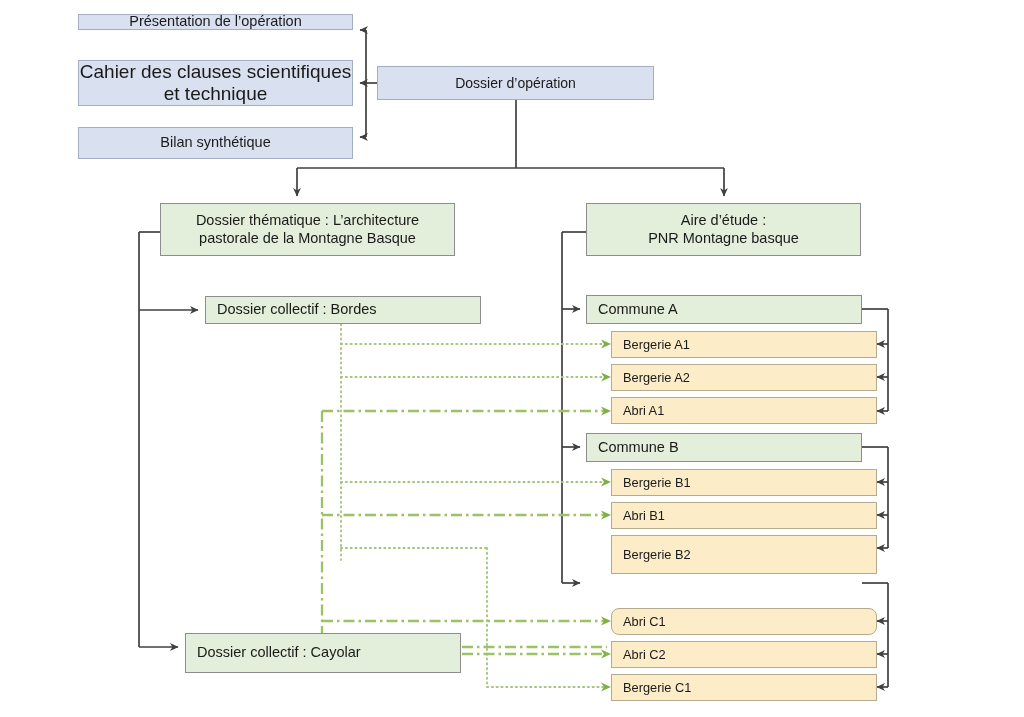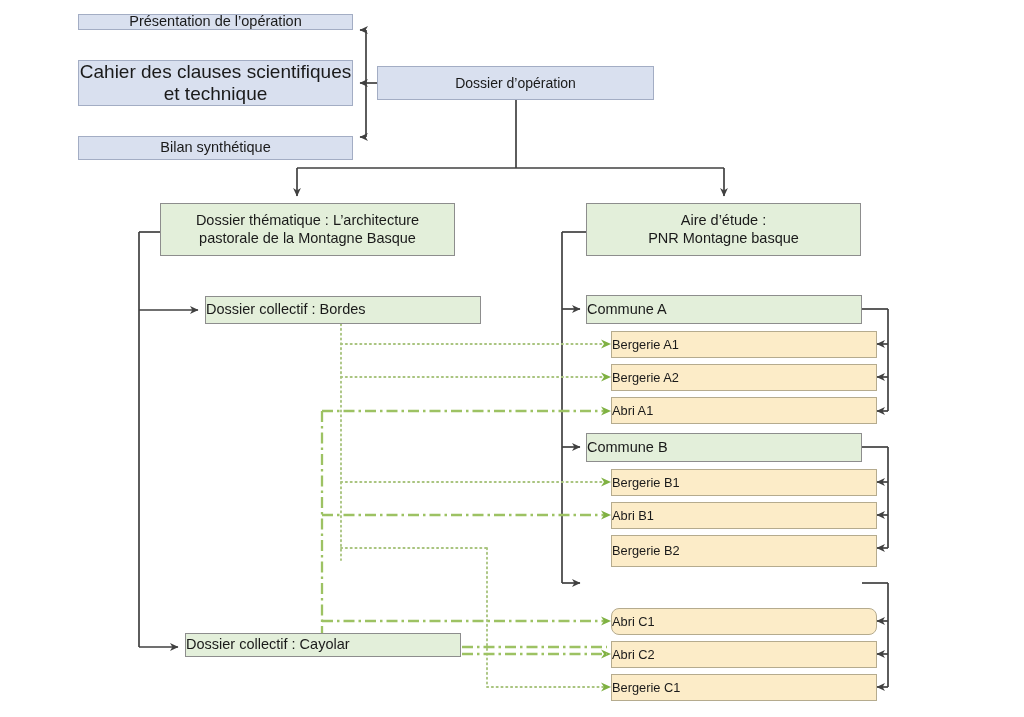--- a/index.html
+++ b/index.html
@@ -47,20 +47,21 @@
     background: #fcecc8;
     border-color: #b5ab8e;
   }
   .node.center {
     justify-content: center;
     text-align: center;
   }
   .node.left {
     justify-content: flex-start;
     text-align: center;
+    padding-left: 11px;
   }
   .fs16 { font-size: 14px; }
   .fs15 { font-size: 14.5px; }
   .fs14 { font-size: 19px; }
   .fs13 { font-size: 12.8px; }
 </style>
 </head>
 <body>
 
 <div id="canvas">
@@ -165,21 +166,21 @@
   </svg>
 
   <div class="node blue center fs15" style="left:78px; top:14px; width:275px; height:16px;">
     <span>Présentation de l’opération</span>
   </div>
 
   <div class="node blue center fs14" style="left:78px; top:60px; width:275px; height:46px;">
     <span>Cahier des clauses scientifiques et technique</span>
   </div>
 
-  <div class="node blue center fs15" style="left:78px; top:136px; width:275px; height:24px;text-align:center;">
+  <div class="node blue center fs15" style="left:78px; top:127px; width:275px; height:32px;text-align:center;">
     <span>Bilan synthétique</span>
   </div>
 
   <div class="node blue center fs16" style="left:377px; top:66px; width:277px; height:34px;">
     <span>Dossier d’opération</span>
   </div>
 
   <div class="node green center fs15" style="left:160px; top:203px; width:295px; height:53px;">
     <span>Dossier thématique : L’architecture
 pastorale de la Montagne Basque</span>
@@ -187,21 +188,21 @@
 
   <div class="node green center fs15" style="left:586px; top:203px; width:275px; height:53px;">
     <span>Aire d’étude :
 PNR Montagne basque</span>
   </div>
 
   <div class="node green left fs15" style="left:205px; top:296px; width:276px; height:28px;">
     <span>Dossier collectif : Bordes</span>
   </div>
 
-  <div class="node green left fs15" style="left:185px; top:633px; width:276px; height:24px;">
+  <div class="node green left fs15" style="left:185px; top:633px; width:276px; height:40px;">
     <span>Dossier collectif : Cayolar</span>
   </div>
 
   <div class="node green left fs15" style="left:586px; top:295px; width:276px; height:29px;">
     <span>Commune A</span>
   </div>
   <div class="node yellow left fs13" style="left:611px; top:331px; width:266px; height:27px;">
     <span>Bergerie A1</span>
   </div>
   <div class="node yellow left fs13" style="left:611px; top:364px; width:266px; height:27px;">
@@ -213,21 +214,21 @@
 
   <div class="node green left fs15" style="left:586px; top:433px; width:276px; height:29px;">
     <span>Commune B</span>
   </div>
   <div class="node yellow left fs13" style="left:611px; top:469px; width:266px; height:27px;">
     <span>Bergerie B1</span>
   </div>
   <div class="node yellow left fs13" style="left:611px; top:502px; width:266px; height:27px;">
     <span>Abri B1</span>
   </div>
-  <div class="node yellow left fs13" style="left:611px; top:535px; width:266px; height:32px;">
+  <div class="node yellow left fs13" style="left:611px; top:535px; width:266px; height:39px;">
     <span>Bergerie B2</span>
   </div>
 
   <div class="node yellow left fs13" style="left:611px; top:608px; width:266px; height:27px;border-radius:8px;">
     <span>Abri C1</span>
   </div>
   <div class="node yellow left fs13" style="left:611px; top:641px; width:266px; height:27px;">
     <span>Abri C2</span>
   </div>
   <div class="node yellow left fs13" style="left:611px; top:674px; width:266px; height:27px;">

